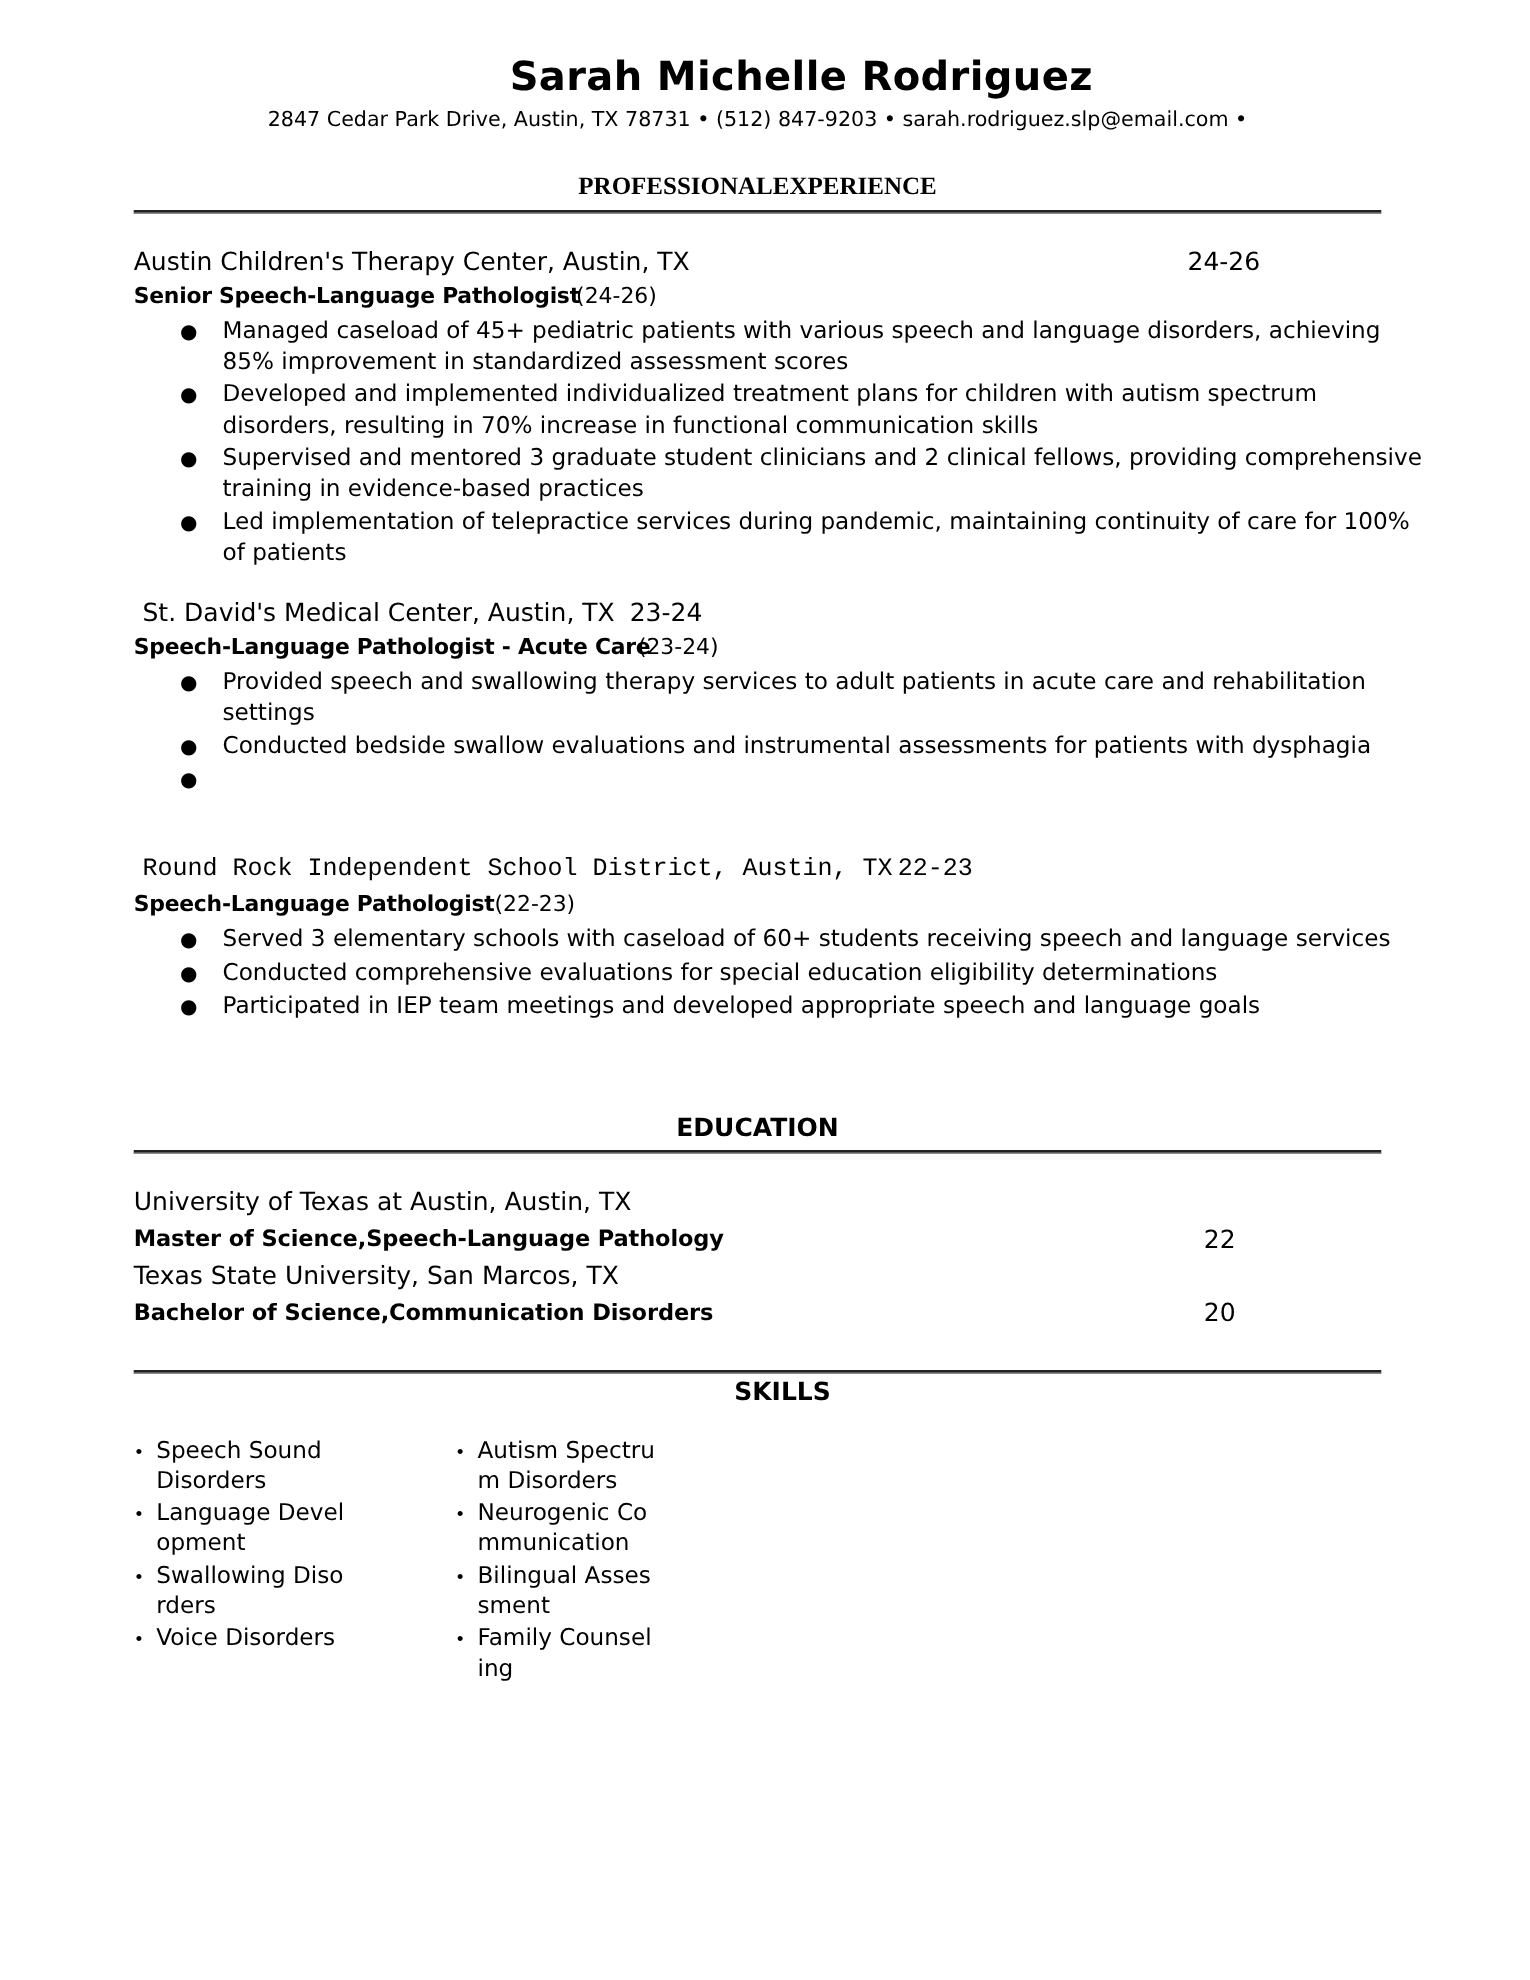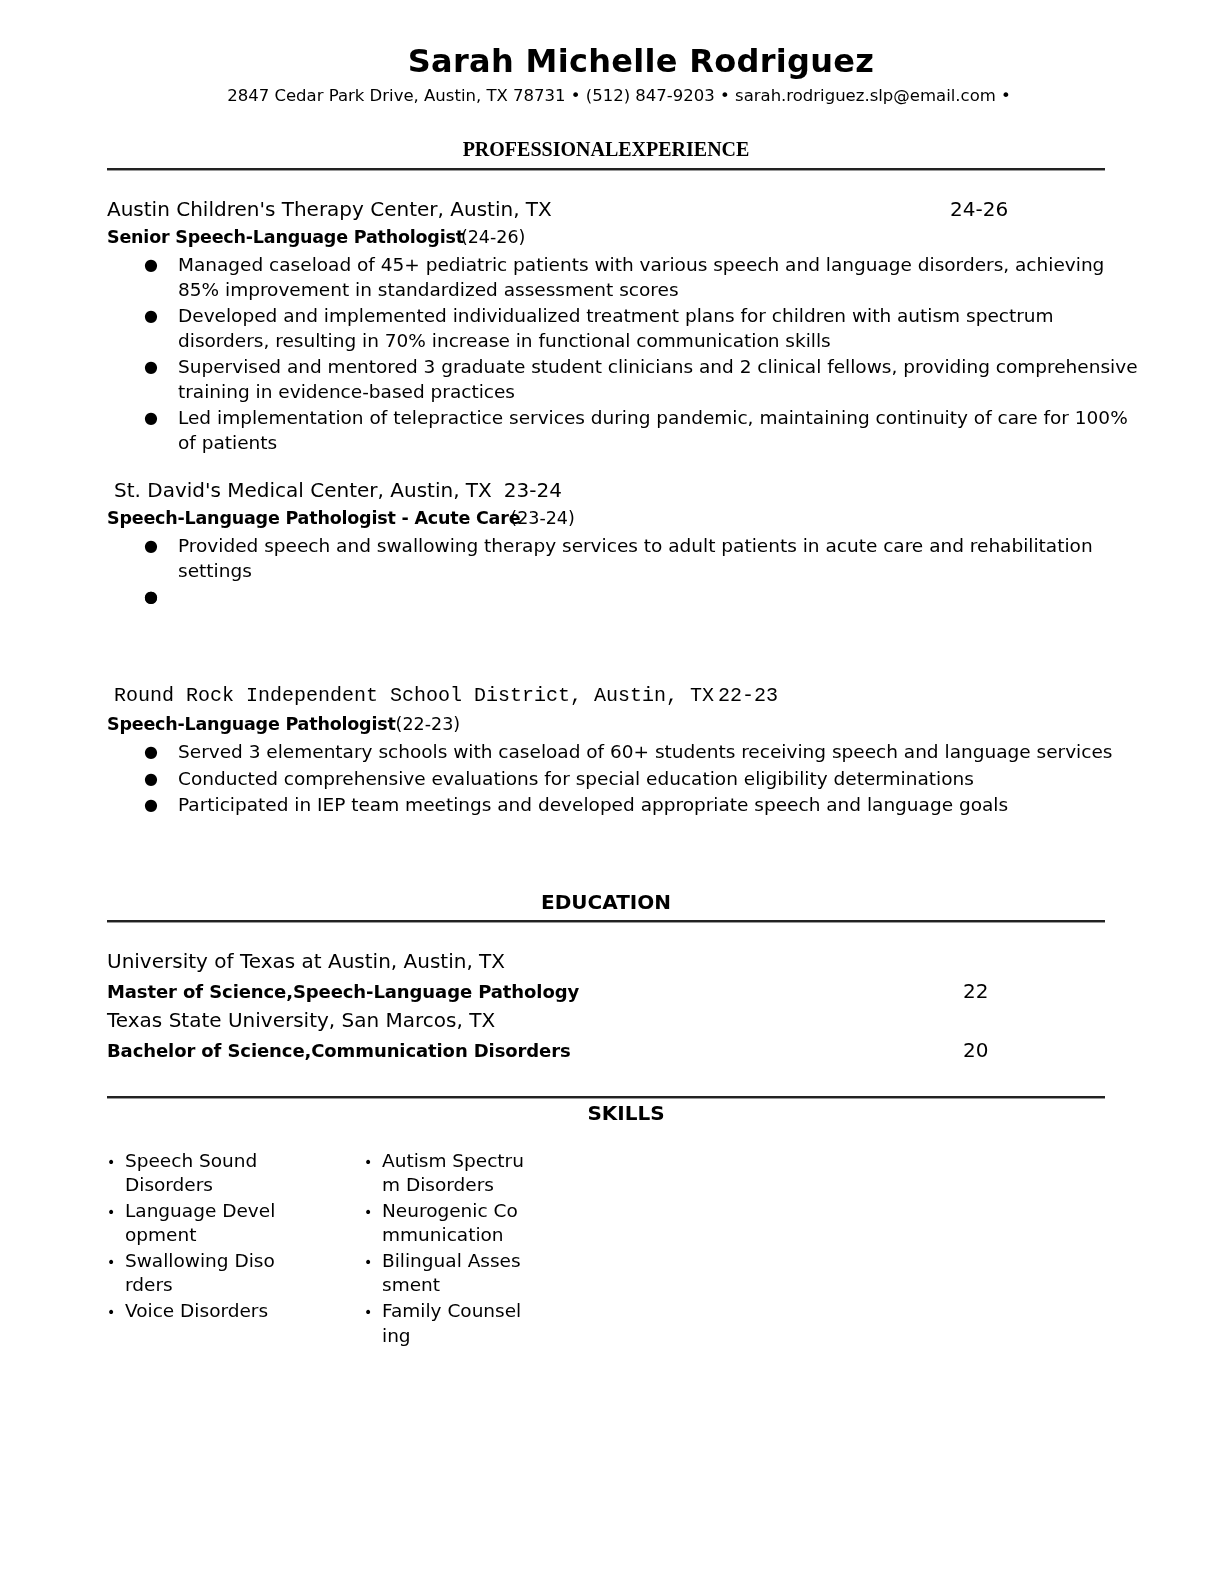--- a/index.html
+++ b/index.html
@@ -8,21 +8,20 @@
       font-family: "DejaVu Sans", sans-serif; color: #000;
     }
     .abs { position: absolute; white-space: nowrap; }
     .name {
       left: 0; width: 1282px; top: 42px; text-align: center;
       font-size: 32px; font-weight: bold; letter-spacing: 0.3px;
     }
     .contact {
       left: 0; width: 1212px; top: 86px; text-align: center;
       font-size: 16.5px;
-      padding-left: 13px;
     }
     .sec-title {
       font-size: 20px; font-weight: bold; text-align: center;
     }
     .rule {
       position: absolute; left: 107px; width: 998px; height: 2px;
       background: #222;
       border-bottom: 1px solid #9a9a9a;
     }
     .org { font-size: 20px; }
@@ -66,21 +65,21 @@
     <li><span class="dot">●</span><span>Supervised and mentored 3 graduate student clinicians and 2 clinical fellows, providing comprehensive training in evidence-based practices</span></li>
     <li><span class="dot">●</span><span>Led implementation of telepractice services during pandemic, maintaining continuity of care for 100% of patients</span></li>
   </ul>
 </div>
 
 <div>
   <div class="abs org" style="left:114px;top:478px;"><span>St. David's Medical Center, Austin, TX</span><span style="margin-left:12px;">23-24</span></div>
   <div class="abs role" style="left:107px;top:508px;"><b>Speech-Language Pathologist - Acute Care</b><span style="margin-left:-10px;">(23-24)</span></div>
   <ul class="bullets" style="top:534px;">
     <li><span class="dot">●</span><span>Provided speech and swallowing therapy services to adult patients in acute care and rehabilitation settings</span></li>
-    <li><span class="dot">●</span></li>
+    <li><span class="dot">●</span><span>Conducted bedside swallow evaluations and instrumental assessments for patients with dysphagia</span></li>
     <li><span class="dot">●</span></li>
   </ul>
 </div>
 
 <div>
   <div class="abs org" style="left:114px;top:684px;font-family:Liberation Mono, monospace;"><span>Round Rock Independent School District, Austin, TX</span><span style="margin-left:4px;">22-23</span></div>
   <div class="abs role" style="left:107px;top:714px;"><b>Speech-Language Pathologist</b><span>(22-23)</span></div>
   <ul class="bullets" style="top:740px;">
     <li><span class="dot">●</span><span>Served 3 elementary schools with caseload of 60+ students receiving speech and language services</span></li>
     <li><span class="dot">●</span><span>Conducted comprehensive evaluations for special education eligibility determinations</span></li>

